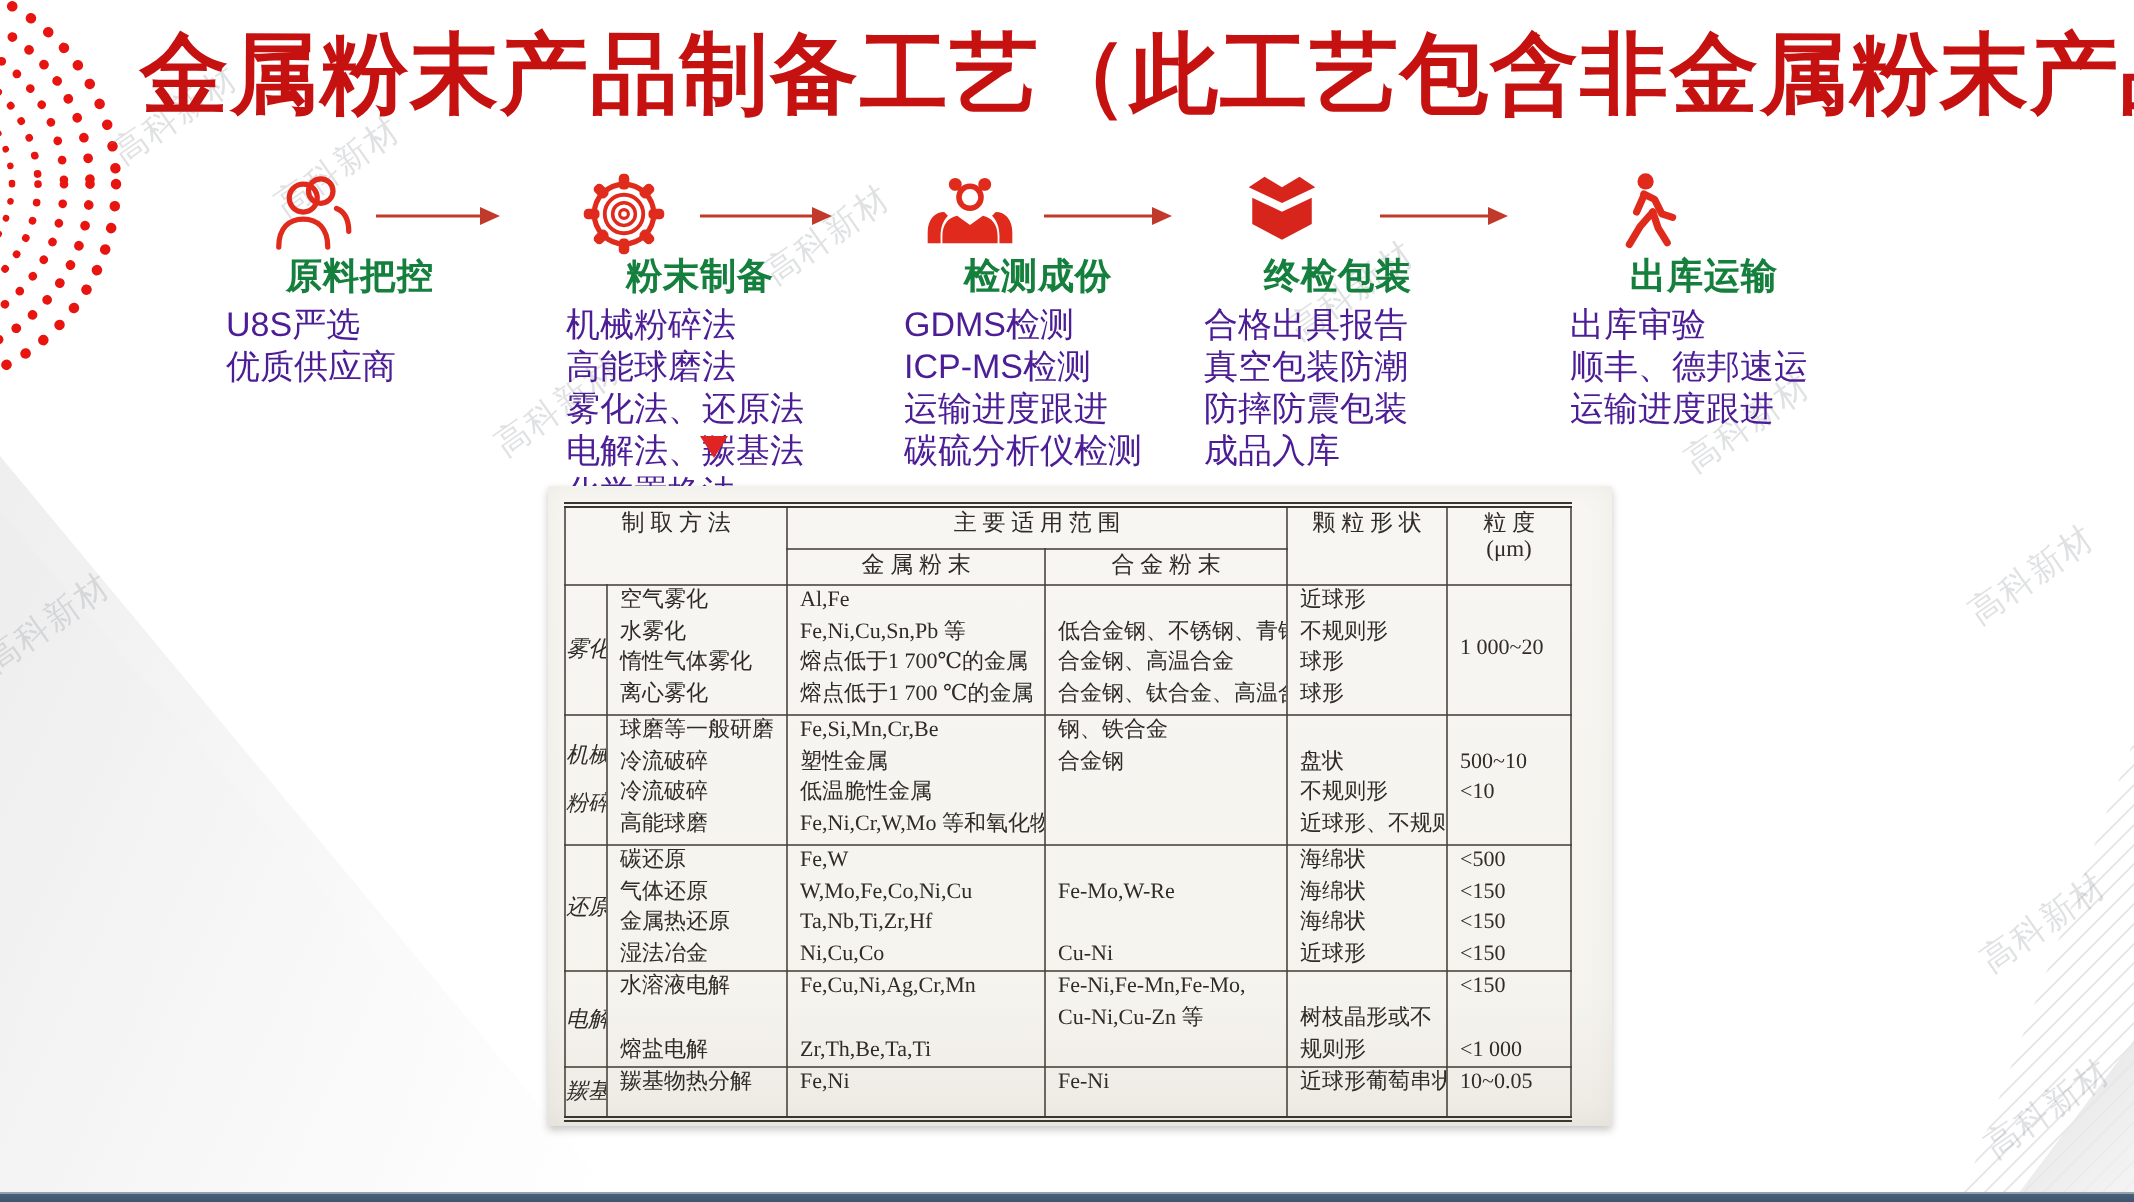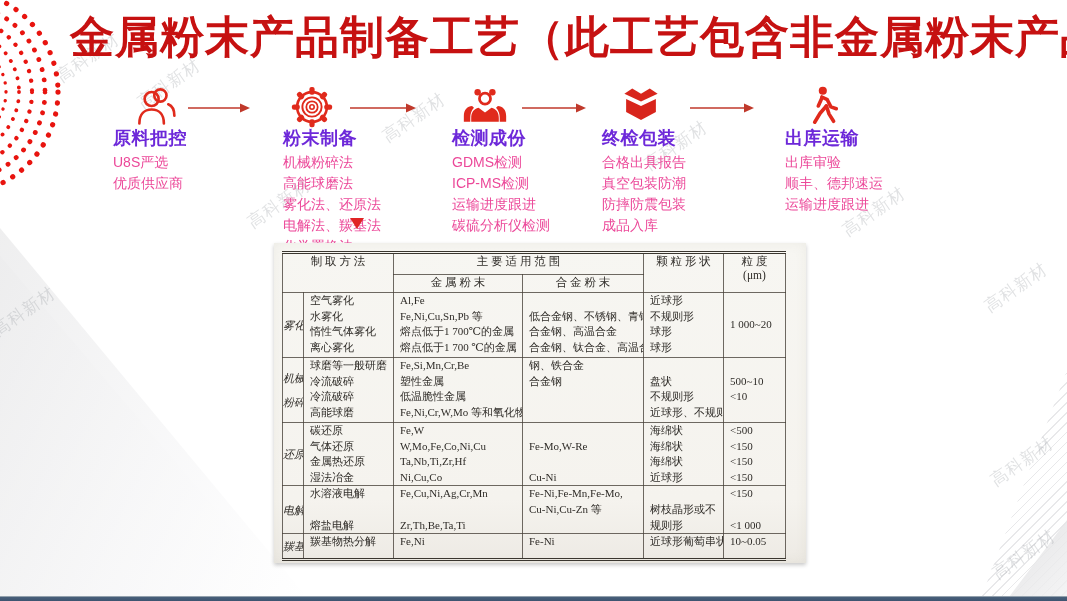--- a/index.html
+++ b/index.html
@@ -42,24 +42,24 @@
   
   .title{
     position:absolute;left:70px;top:8px;width:990px;
     font-family:"Liberation Serif","DejaVu Serif",serif;
     font-size:44px;font-weight:bold;color:#c61111;letter-spacing:1px;white-space:nowrap;
   }
   
   .step{position:absolute;top:86px;}
   .step .icon{position:absolute;top:0;}
   .step-title{
-    position:absolute;top:40px;font-size:18px;font-weight:bold;color:#6d28d9;
-    white-space:nowrap;letter-spacing:.5px;
-  }
-  .step-lines{position:absolute;top:66px;font-size:14px;color:#ec4899;line-height:21px;white-space:nowrap;}
+    position:absolute;top:40px;font-size:18px;font-weight:bold;color:#15803d;
+    white-space:nowrap;letter-spacing:.5px;margin-left:30px;
+  }
+  .step-lines{position:absolute;top:66px;font-size:17px;color:#4c1d95;line-height:21px;white-space:nowrap;}
   .arrow{position:absolute;top:101px;}
   .tri-down{
     position:absolute;left:350px;top:218px;width:0;height:0;
     border-left:7px solid transparent;border-right:7px solid transparent;
     border-top:11px solid #e02424;
   }
   
   .paper{
     position:absolute;left:274px;top:243px;width:532px;height:320px;
     background:linear-gradient(180deg,#f7f6f2 0%,#f5f3ee 80%,#edeae4 100%);

